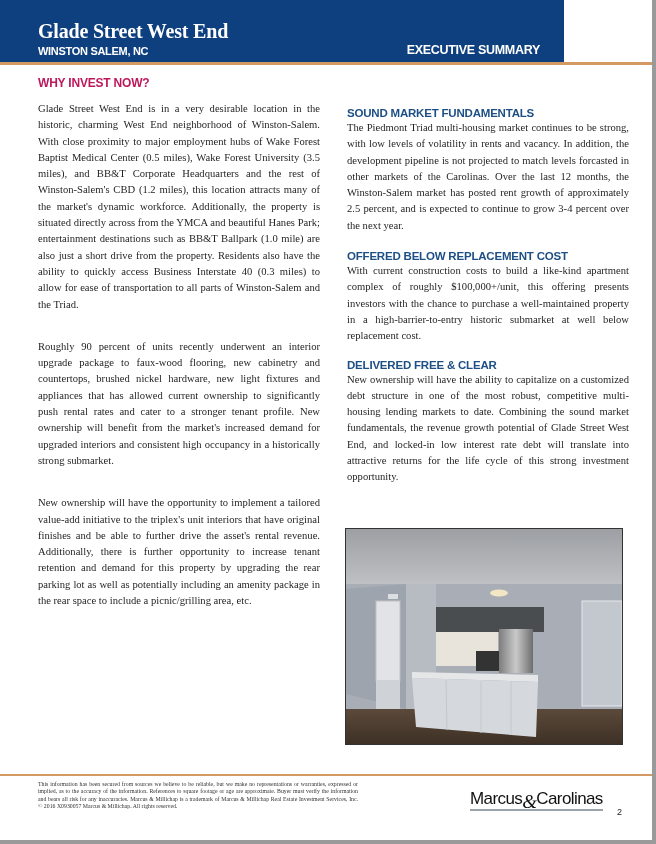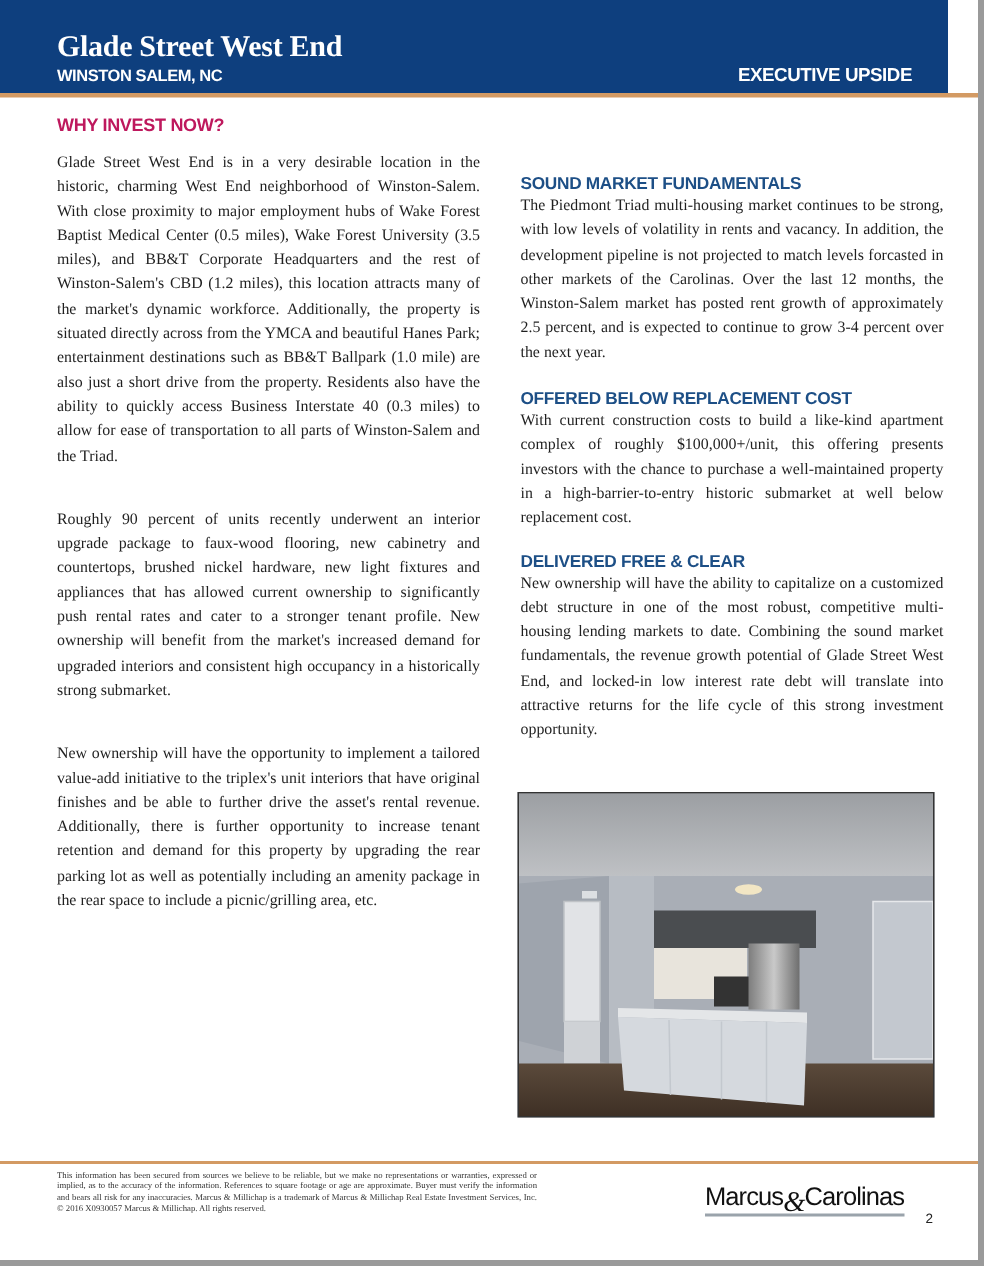--- a/index.html
+++ b/index.html
@@ -3,21 +3,21 @@
 <meta charset="utf-8">
 <style>
   html, body { margin:0; padding:0; }
   body {
     width:656px; height:844px; position:relative; overflow:hidden;
     background:#ffffff;
     font-family:"Liberation Serif", serif;
     color:#222;
   }
   .header {
-    position:absolute; left:0; top:0; width:632px; height:62px;
+    position:absolute; left:0; top:0; width:564px; height:62px;
     background:#0e3f7e;
   }
   .header-rule {
     position:absolute; left:0; top:62px; width:656px; height:3px;
     background:#d39a63;
   }
   .prop-title {
     position:absolute; left:38px; top:20px;
     font-family:"Liberation Serif", serif; font-weight:bold;
     font-size:20px; color:#fff; letter-spacing:-0.2px;
@@ -34,21 +34,21 @@
   }
   .why-invest {
     position:absolute; left:38px; top:76px;
     font-family:"Liberation Sans", sans-serif; font-weight:bold;
     font-size:12px; color:#be185d; letter-spacing:-0.2px;
   }
   .col {
     position:absolute; width:282px;
   }
   .col-left { left:38px; top:101px; }
-  .col-right { left:347px; top:117px; }
+  .col-right { left:347px; top:107px; }
   .section { margin:0; }
   .section h2 {
     margin:0 0 1px 0;
     font-family:"Liberation Sans", sans-serif; font-weight:bold;
     font-size:11.5px; color:#1d4f86; letter-spacing:-0.2px;
   }
   .section p {
     margin:0;
     font-family:"Liberation Serif", serif;
     font-size:10.6px; line-height:16.3px; color:#1f1f1f;
@@ -90,21 +90,21 @@
   .right-edge {
     position:absolute; left:652px; top:0; width:4px; height:844px; background:#9a9a9a;
   }
 </style>
 </head>
 <body>
 
 <div class="header">
   <div class="prop-title">Glade Street West End</div>
   <div class="prop-location">WINSTON SALEM, NC</div>
-  <div class="doc-section-label">EXECUTIVE UPSIDE</div>
+  <div class="doc-section-label">EXECUTIVE SUMMARY</div>
 </div>
 <div class="header-rule"></div>
 
 <div class="why-invest">WHY INVEST NOW?</div>
 
 <div class="col col-left">
   <div class="section">
     <p>Glade Street West End is in a very desirable location in the historic, charming West End neighborhood of Winston-Salem. With close proximity to major employment hubs of Wake Forest Baptist Medical Center (0.5 miles), Wake Forest University (3.5 miles), and BB&amp;T Corporate Headquarters and the rest of Winston-Salem's CBD (1.2 miles), this location attracts many of the market's dynamic workforce. Additionally, the property is situated directly across from the YMCA and beautiful Hanes Park; entertainment destinations such as BB&amp;T Ballpark (1.0 mile) are also just a short drive from the property. Residents also have the ability to quickly access Business Interstate 40 (0.3 miles) to allow for ease of transportation to all parts of Winston-Salem and the Triad.</p>
   </div>
   <div class="gap-l1"></div>

